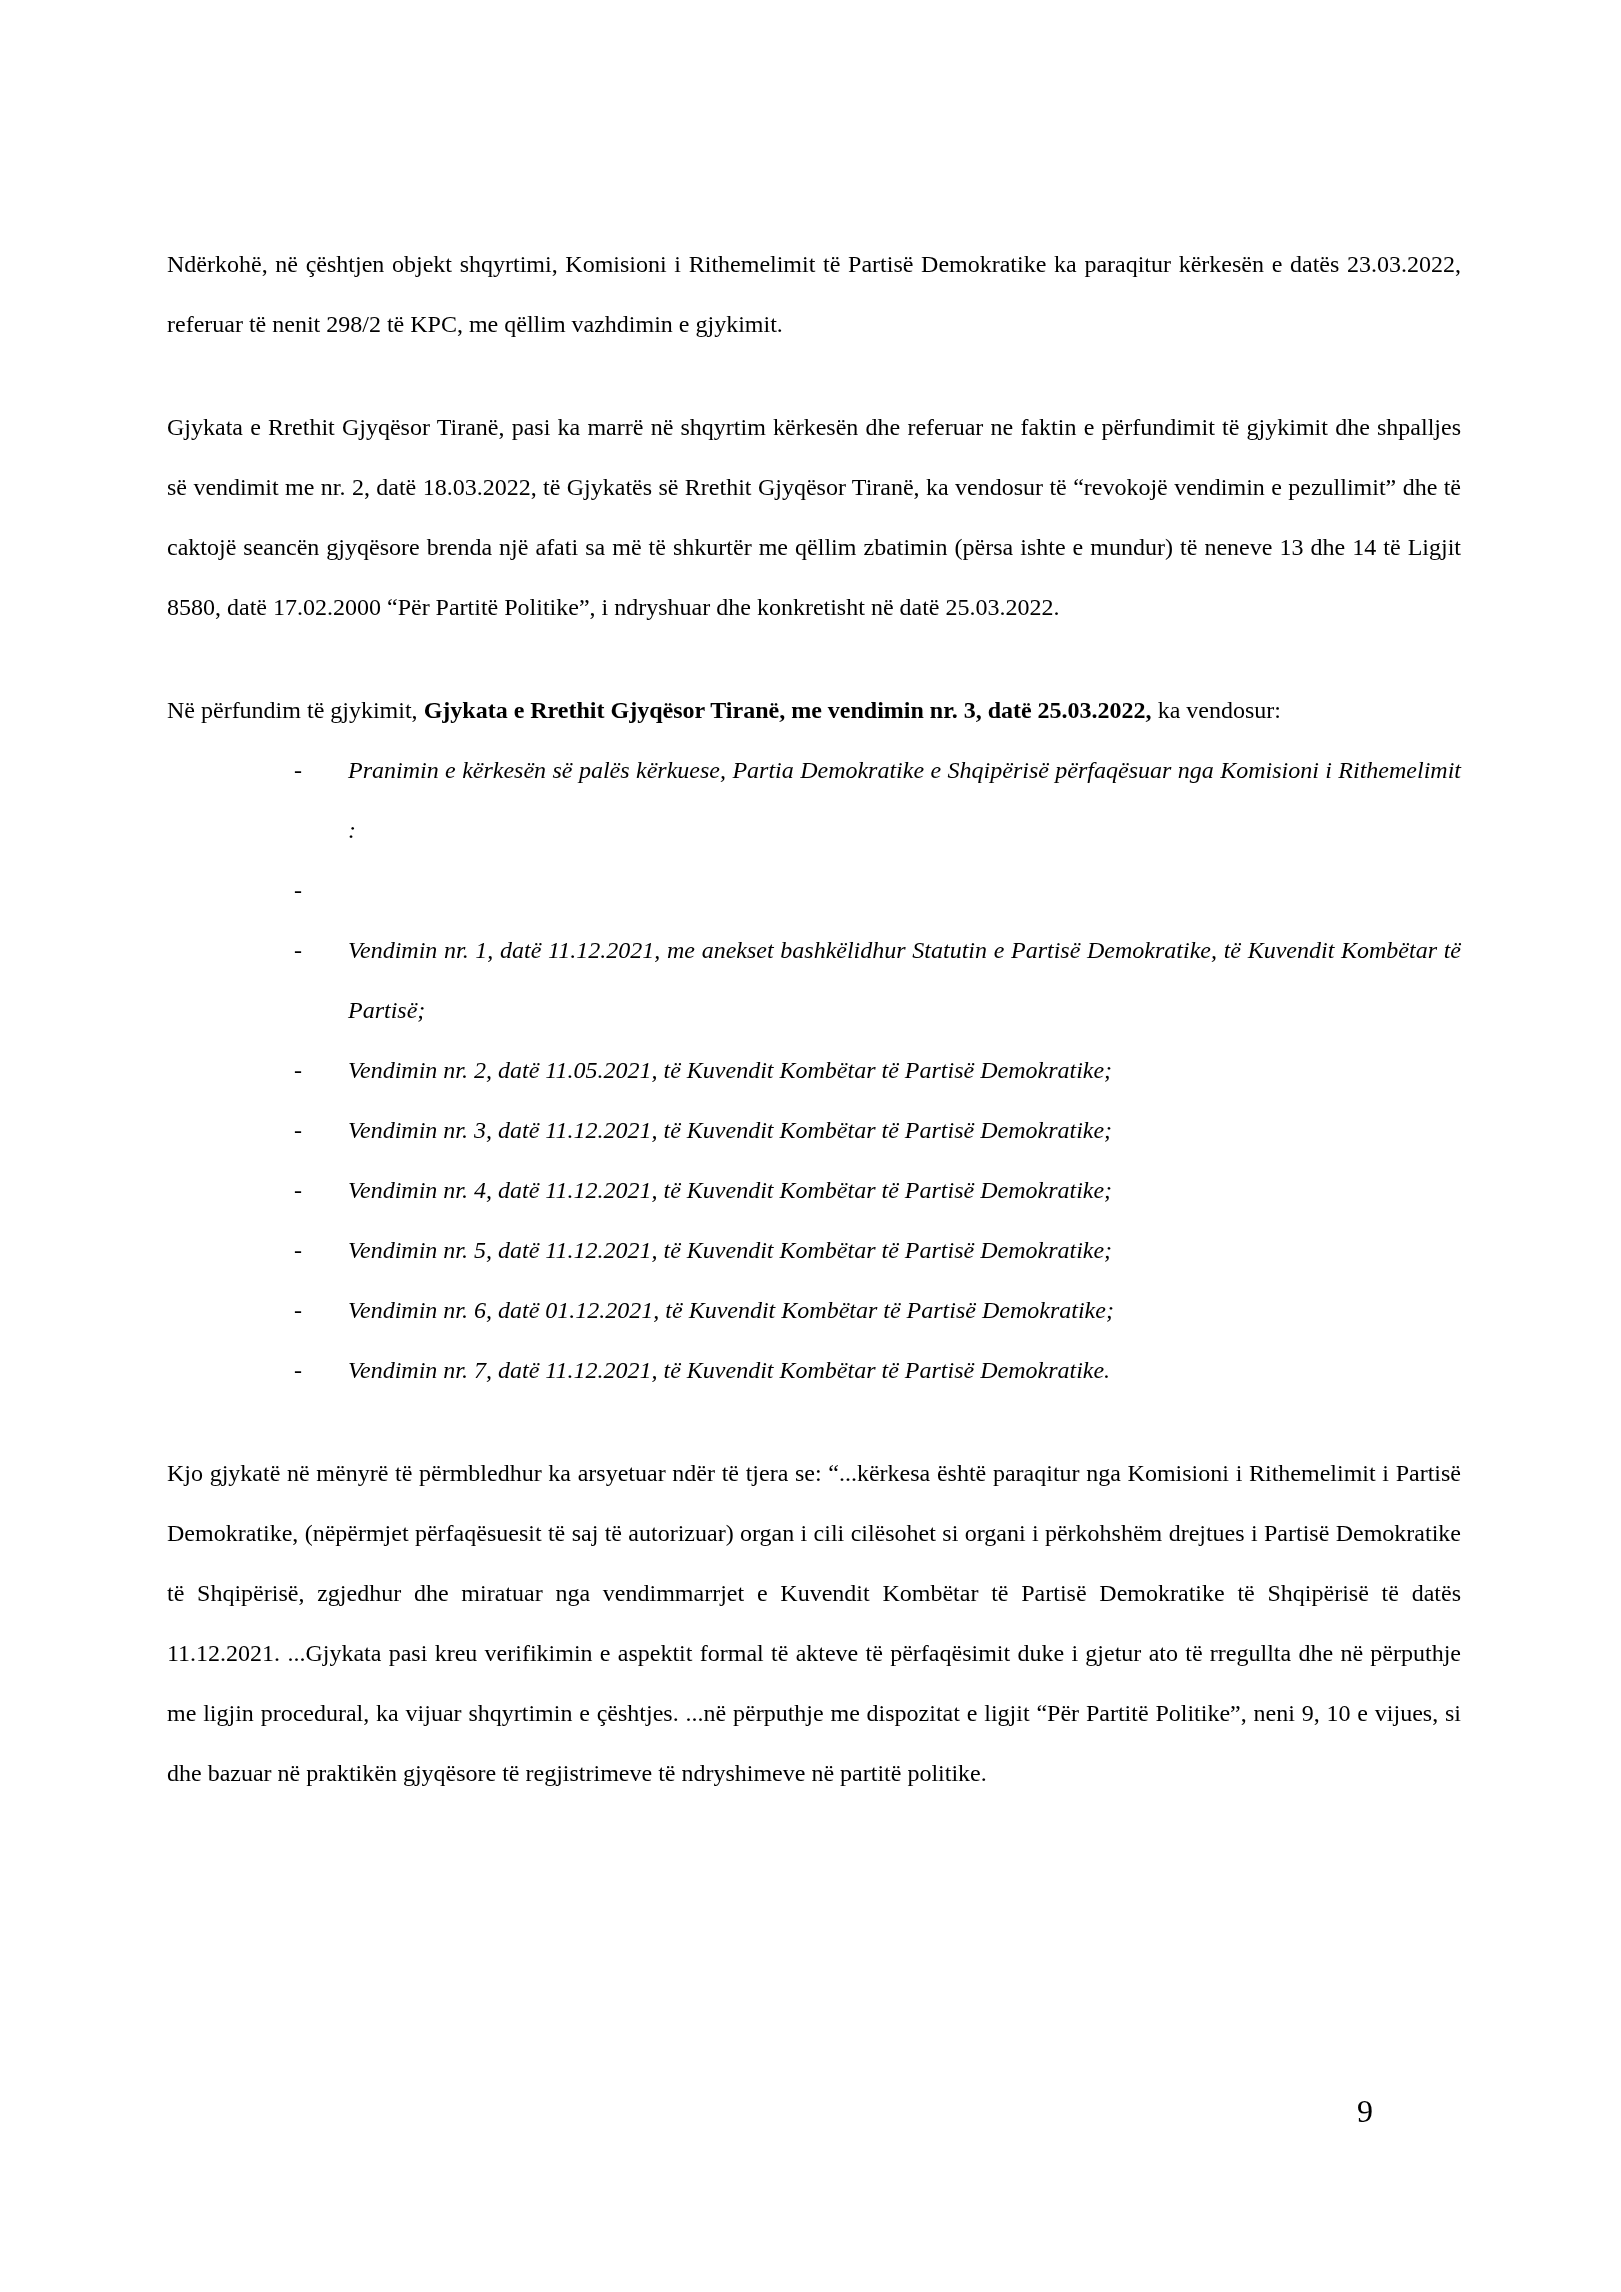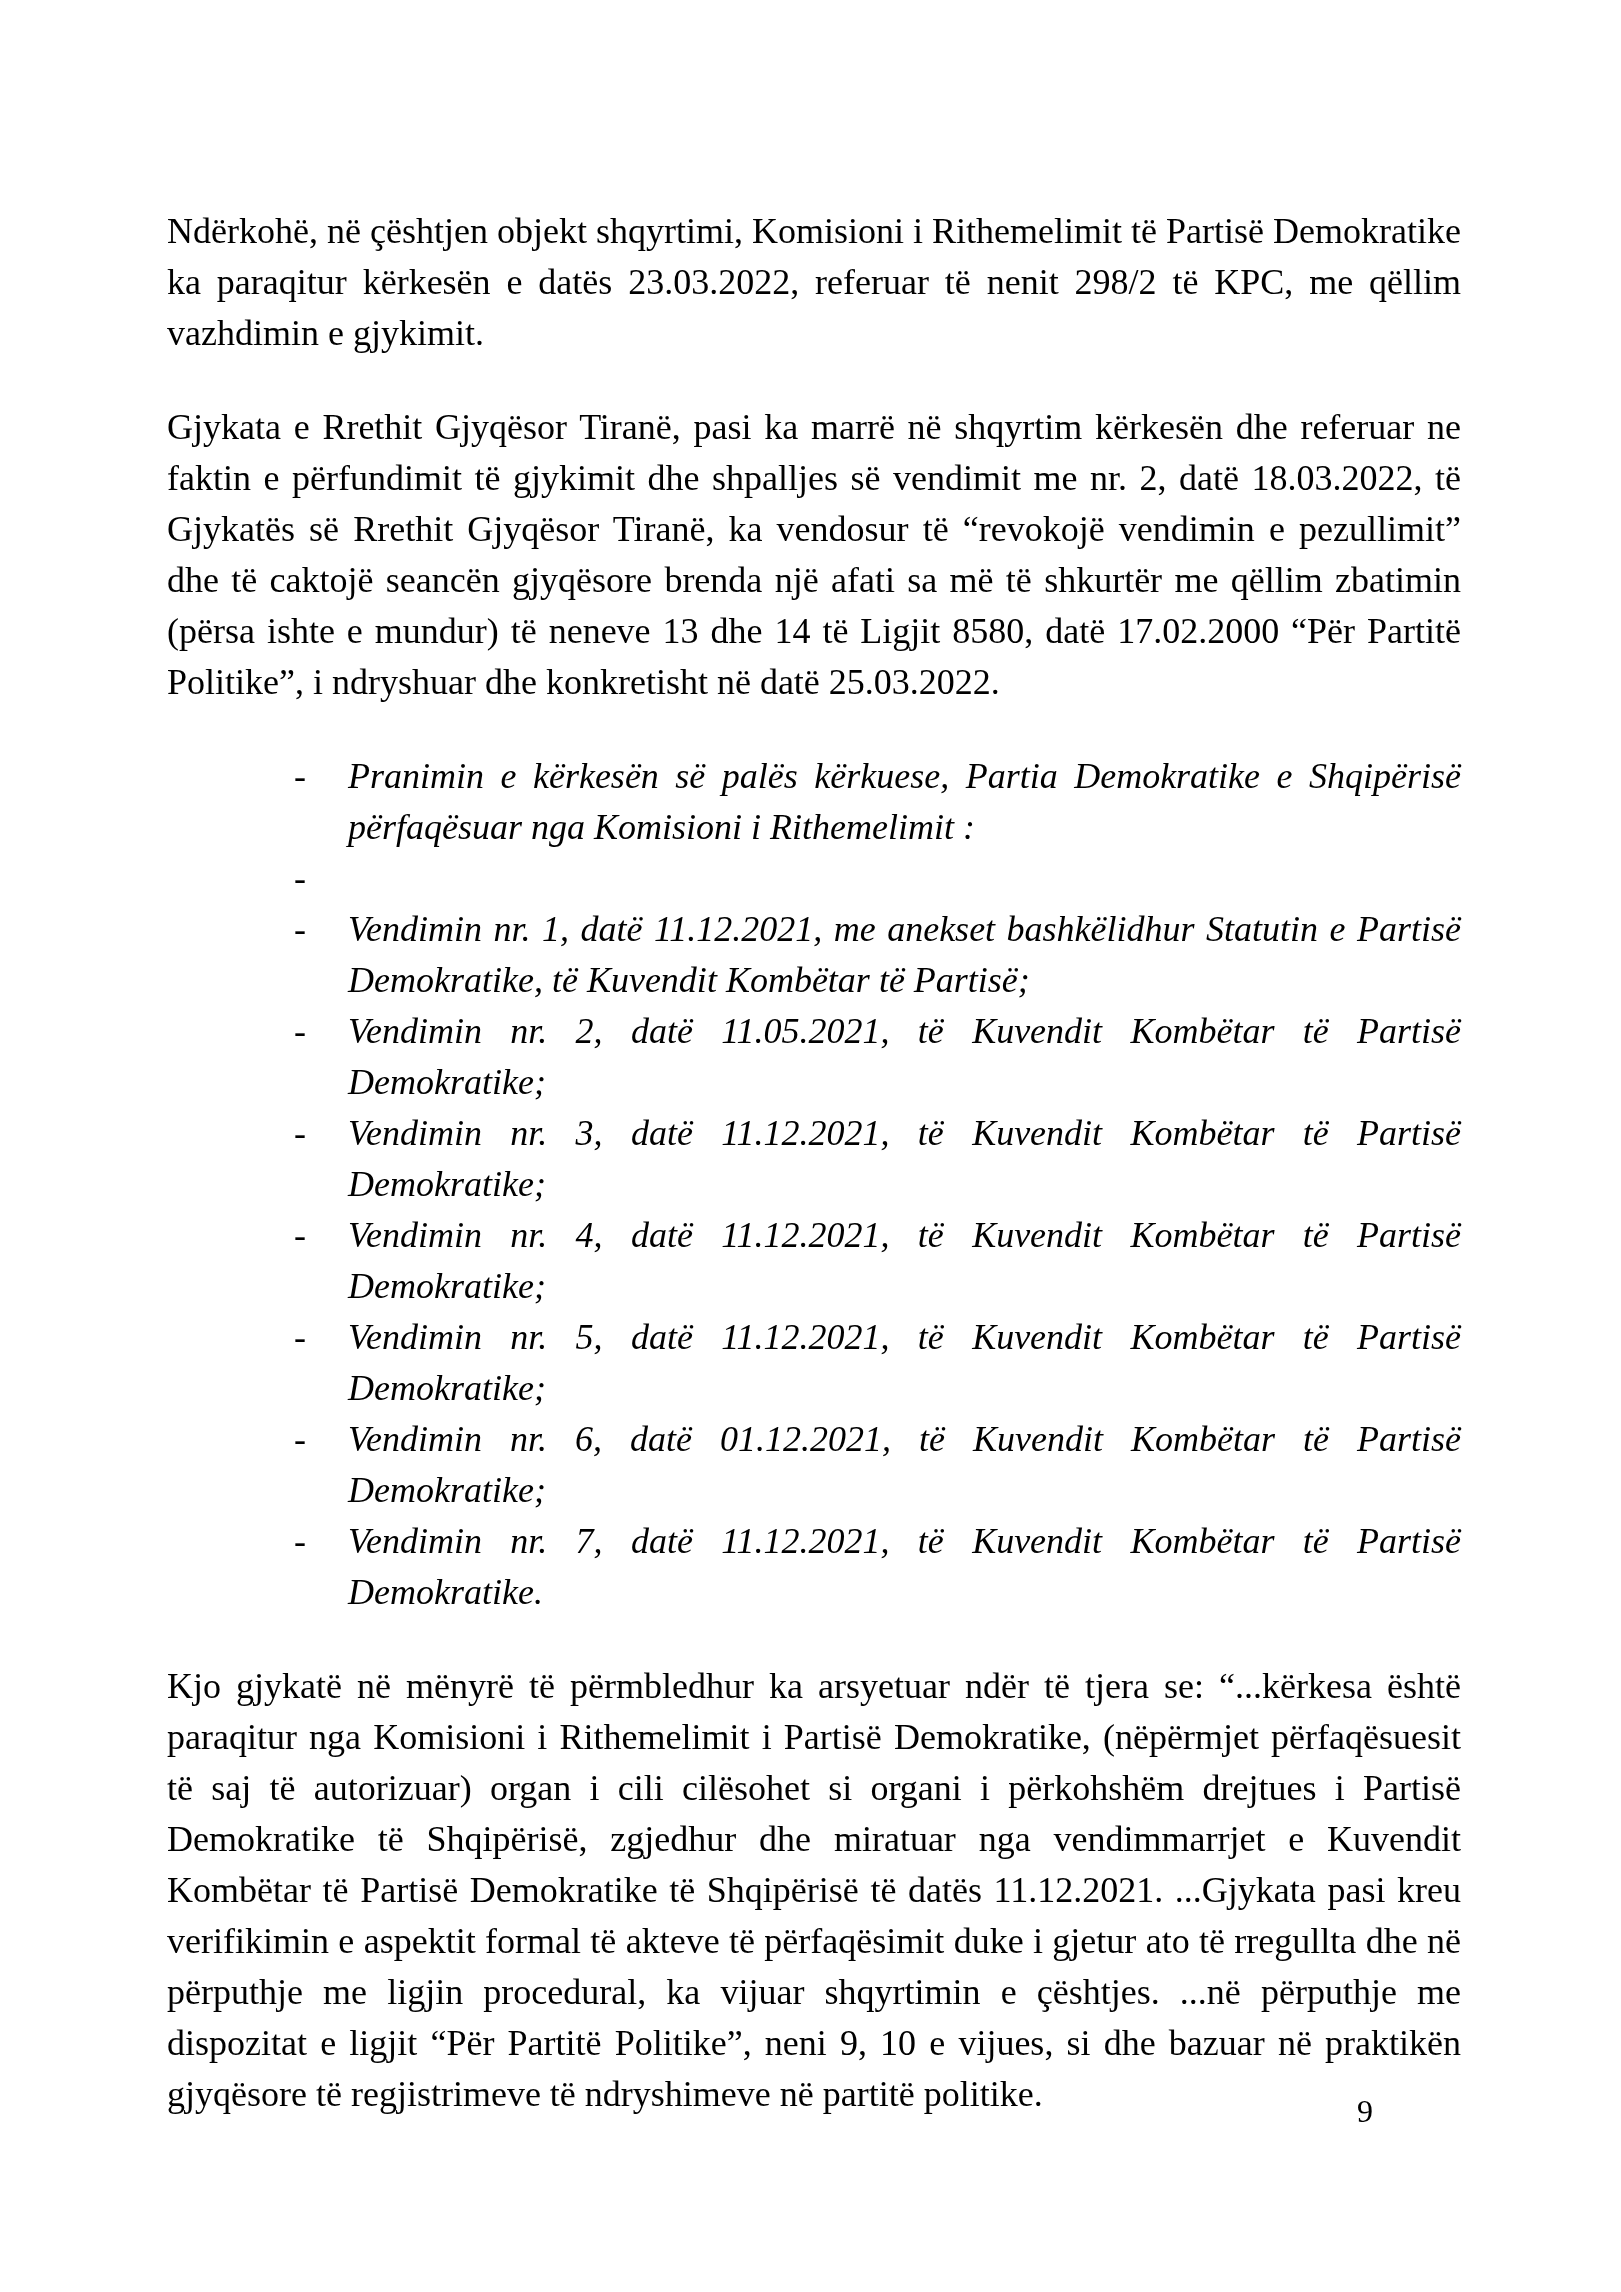--- a/index.html
+++ b/index.html
@@ -8,24 +8,24 @@
     height: 2293px;
     background: #ffffff;
     color: #000000;
     font-family: "Liberation Serif", serif;
     position: relative;
     overflow: hidden;
   }
   .content {
     position: absolute;
     left: 167px;
-    top: 206px;
+    top: 234px;
     width: 1294px;
-    font-size: 36px;
-    line-height: 51px;
+    font-size: 24px;
+    line-height: 60px;
     text-align: justify;
   }
   .para { margin: 0 0 43px 0; }
   .para.no-gap { margin-bottom: 0; }
   .seg-italic { }
   .seg-bold { font-weight: bold; }
   .list { margin: 0 0 43px 0; }
   .li { display: flex; align-items: flex-start; }
   .li-marker {
     flex: 0 0 auto;
@@ -48,20 +48,21 @@
 </style>
 </head>
 <body>
 
 <div class="content">
 
   <p class="para">Ndërkohë, në çështjen objekt shqyrtimi, Komisioni i Rithemelimit të Partisë Demokratike ka paraqitur kërkesën e datës 23.03.2022, referuar të nenit 298/2 të KPC, me qëllim vazhdimin e gjykimit.</p>
 
   <p class="para"><span>Gjykata e Rrethit Gjyqësor Tiranë, pasi ka marrë në shqyrtim kërkesën dhe referuar ne faktin e përfundimit të gjykimit dhe shpalljes së vendimit me nr. 2, datë 18.03.2022, të Gjykatës së Rrethit Gjyqësor Tiranë, ka vendosur të </span><span class="seg-italic">“revokojë vendimin e pezullimit”</span><span> dhe të caktojë seancën gjyqësore brenda një afati sa më të shkurtër me qëllim zbatimin (përsa ishte e mundur) të neneve 13 dhe 14 të Ligjit 8580, datë 17.02.2000 “Për Partitë Politike”, i ndryshuar dhe konkretisht në datë 25.03.2022.</span></p>
 
+  <p class="para no-gap"><span>Në përfundim të gjykimit, </span><span class="seg-bold">Gjykata e Rrethit Gjyqësor Tiranë, me vendimin nr. 3, datë 25.03.2022,</span><span> ka vendosur:</span></p>
 
   <div class="list">
 
     <div class="li">
       <span class="li-marker">-</span>
       <div class="li-text">Pranimin e kërkesën së palës kërkuese, Partia Demokratike e Shqipërisë përfaqësuar nga Komisioni i Rithemelimit :</div>
     </div>
 
     <div class="li">
       <span class="li-marker">-</span>

